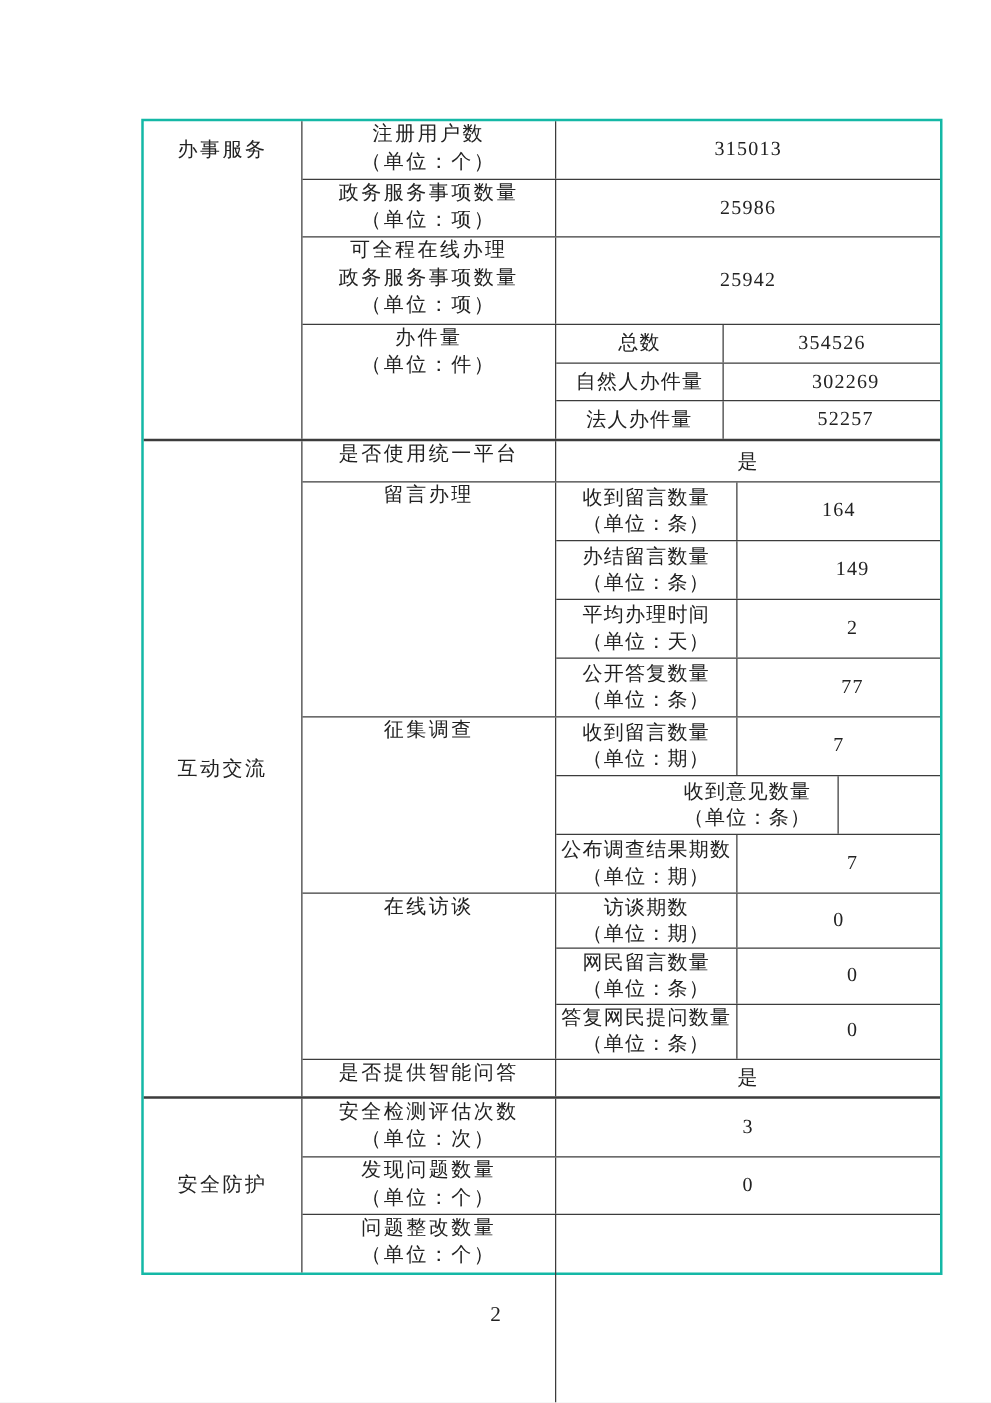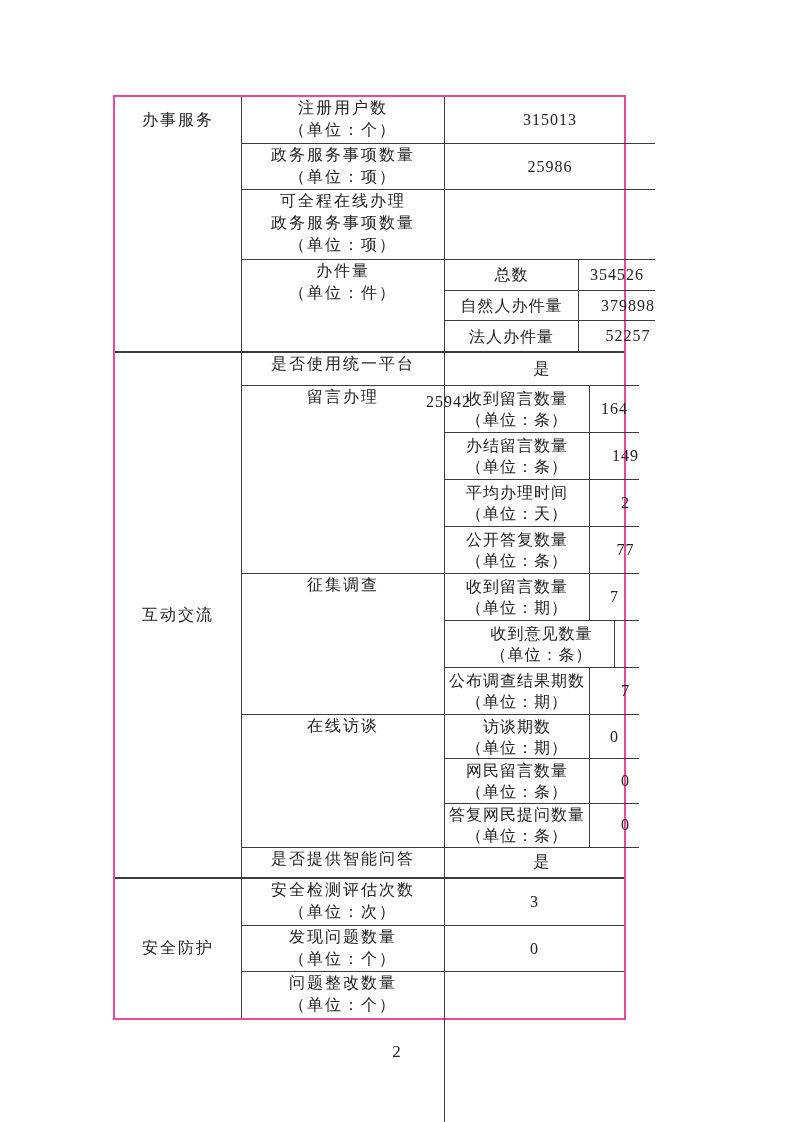--- a/index.html
+++ b/index.html
@@ -11,22 +11,22 @@
     background: #ffffff;
     outline: 1px solid #dcdcdc;
     font-family: "Liberation Serif", "DejaVu Serif", serif;
     color: #222222;
     overflow: hidden;
   }
   .report-table {
     position: absolute;
     left: 113px;
     top: 95px;
-    width: 513px;
-    border: 2px solid #ec4899;
+    width: 641px;
+    border: 2px solid #14b8a6;
     background: #ffffff;
   }
   .section { display: flex; }
   .section + .section { border-top: 2px solid #3c3c3c; }
   .group-cell {
     width: 127px;
     flex: 0 0 127px;
     border-right: 1.5px solid #3c3c3c;
     display: flex;
     align-items: center;
@@ -35,21 +35,21 @@
   .group-cell.align-top { align-items: flex-start; padding-top: 13px; }
   .group-label {
     font-size: 16px;
     letter-spacing: 2px;
     text-align: center;
   }
   .section-rows { flex: 1; display: flex; flex-direction: column; }
   .row { display: flex; }
   .row + .row { border-top: 1.5px solid #3c3c3c; }
   .h46  { height: 46px; }
-  .h70  { height: 70px; flex-direction: column; }
+  .h70  { height: 70px; }
   .h92  { height: 92px; }
   .h32  { height: 32px; }
   .h188 { height: 188px; }
   .h141 { height: 141px; }
   .h133 { height: 133px; }
   .h30  { height: 30px; }
   .h47  { height: 47px; flex-direction: column; }
   .label-cell {
     width: 203px;
     flex: 0 0 203px;
@@ -146,21 +146,21 @@
             <div class="subrow">
               <div class="sublabel-cell">
                 <div class="label-line">总数</div>
               </div>
               <div class="subvalue-cell">354526</div>
             </div>
             <div class="subrow">
               <div class="sublabel-cell">
                 <div class="label-line">自然人办件量</div>
               </div>
-              <div class="subvalue-cell">379898</div>
+              <div class="subvalue-cell">302269</div>
             </div>
             <div class="subrow">
               <div class="sublabel-cell">
                 <div class="label-line">法人办件量</div>
               </div>
               <div class="subvalue-cell">52257</div>
             </div>
           </div>
         </div>
 

